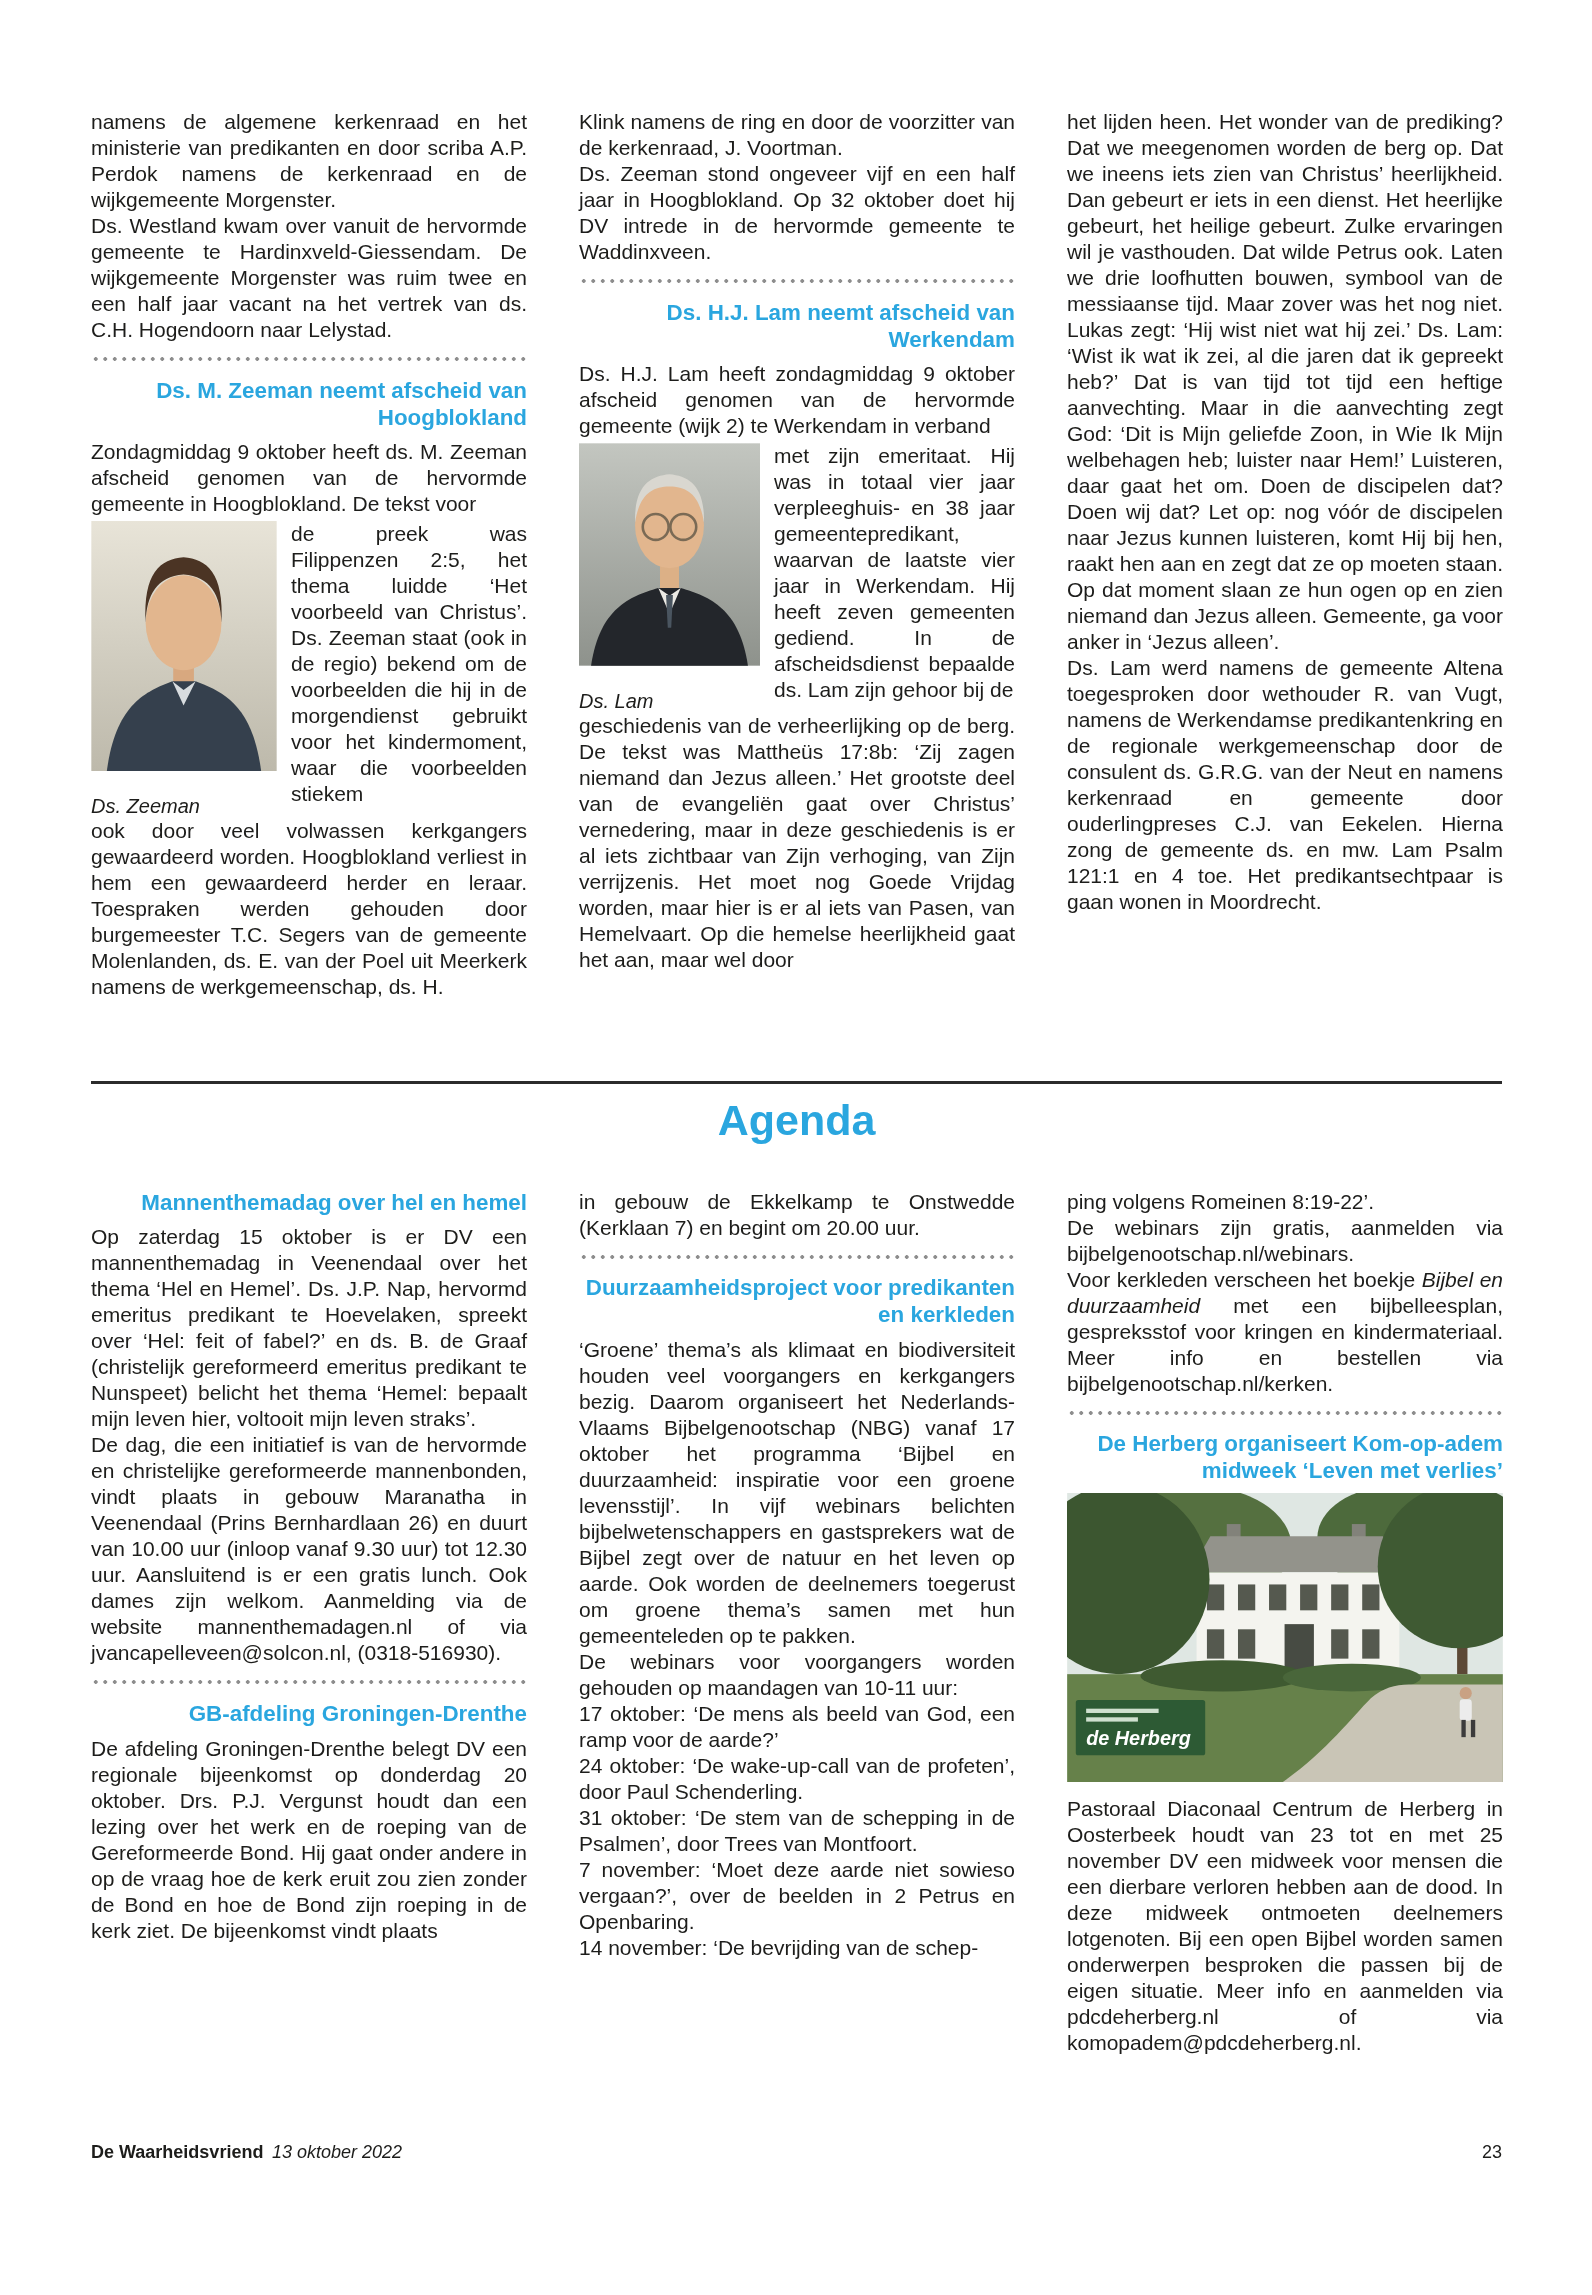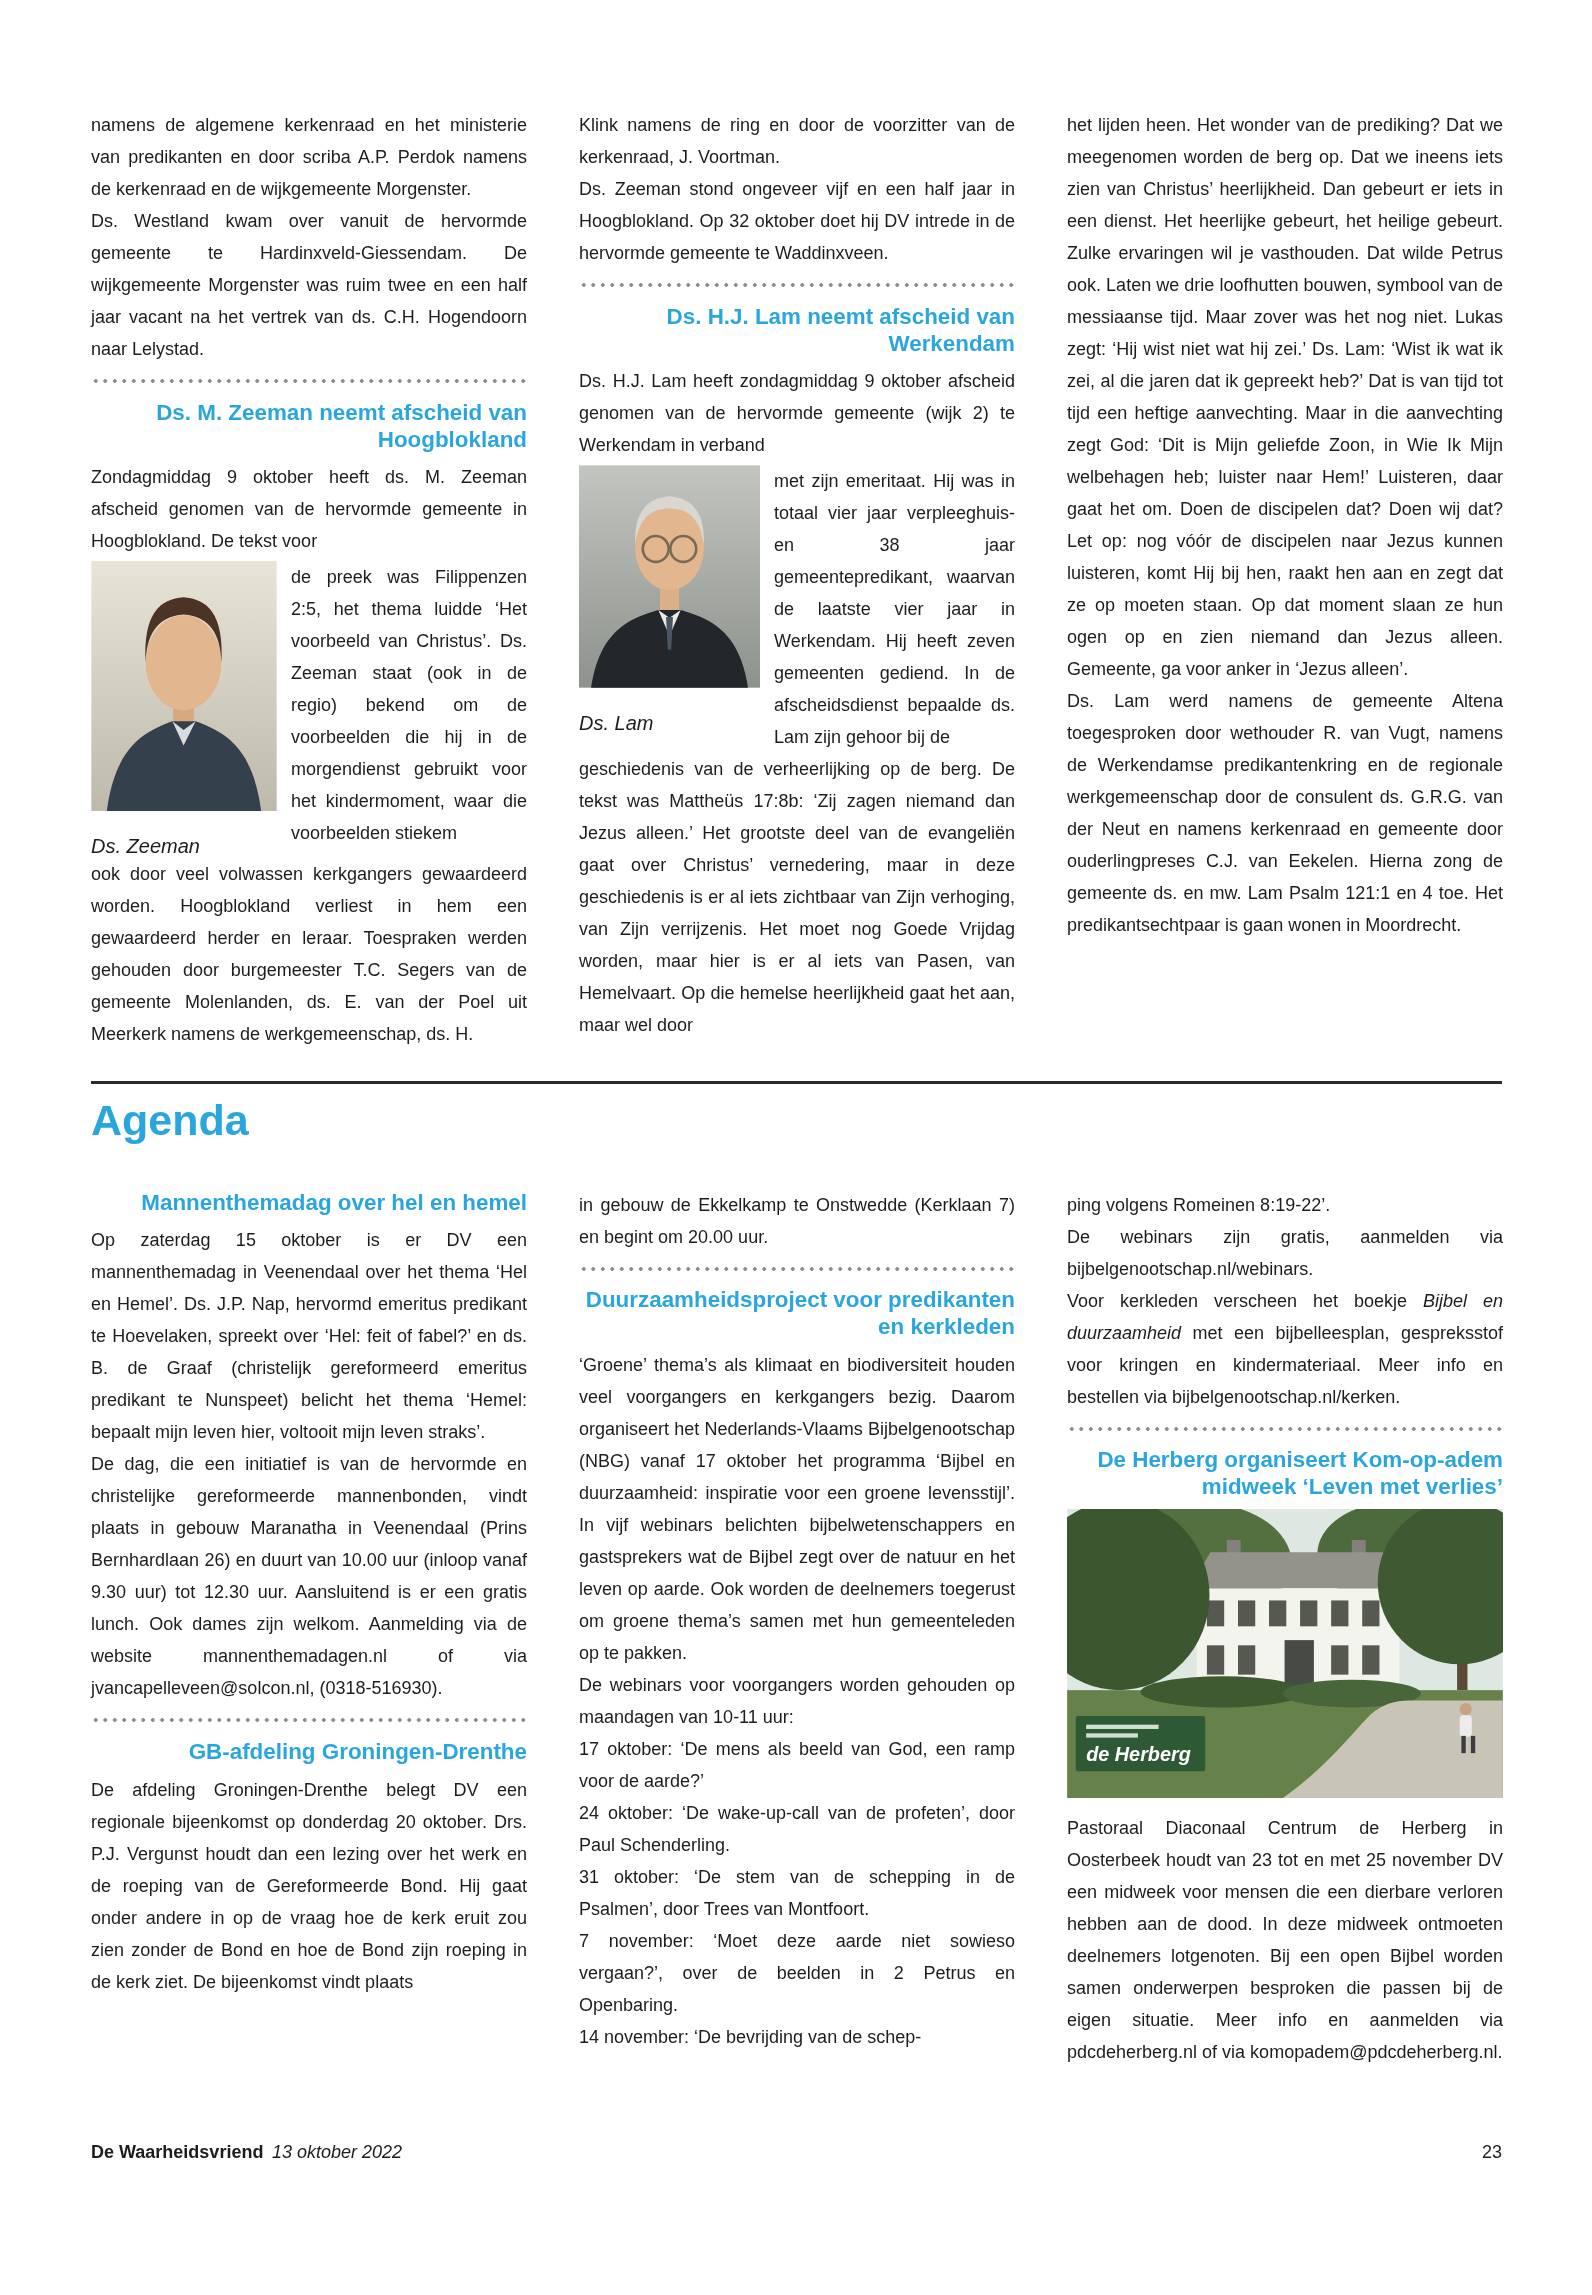--- a/index.html
+++ b/index.html
@@ -5,21 +5,21 @@
   * { box-sizing: border-box; }
   html, body { margin: 0; padding: 0; }
   body {
     width: 1592px; height: 2295px; position: relative;
     background: #ffffff; color: #1d1d1b;
     font-family: "Liberation Sans", sans-serif;
   }
   .top-section { position: absolute; left: 91px; top: 109px; width: 1411px; display: flex; gap: 52px; }
   .col { width: 436px; flex: 0 0 436px; }
   .body-text {
-    font-size: 18px; line-height: 32px; margin: 0;
+    font-size: 21px; line-height: 26px; margin: 0;
     text-align: justify; white-space: pre-line;
     hyphens: auto; -webkit-hyphens: auto; overflow-wrap: break-word;
   }
   .sub-heading {
     color: var(--accent, #2aa6df);
     font-size: 22.4px; line-height: 27px; font-weight: bold;
     margin: 0 0 8.6px 0;
     text-align: right;
   }
   .dotsep {
@@ -31,20 +31,21 @@
   .portrait { flex: 0 0 auto; margin: 0; display: flex; flex-direction: column; gap: 16px; }
   .portrait svg { display: block; }
   .portrait figcaption { font-size: 20px; font-style: italic; margin-top: 8.6px; color: #1d1d1b; }
   .beside { flex: 1 1 auto; }
   .agenda-section { position: absolute; left: 91px; top: 1081px; width: 1411px; }
   .agenda-rule { height: 2.6px; background: var(--rule, #2b2b2b); }
   .agenda-title {
     color: var(--accent, #2aa6df);
     font-size: 43px; line-height: 48px; font-weight: bold;
     margin: 12px 0 8px 0;
+    text-align: center;
   }
   .agenda-cols { display: flex; gap: 52px; margin-top: 45px; }
   .herberg-figure { margin: 7px 0 14px 0; width: 436px; text-align: right; }
   .herberg-figure svg { display: block; }
   .italic { font-style: italic; }
   .footer { position: absolute; left: 91px; top: 2142px; width: 1411px; font-size: 18px; }
   .footer-center { text-align: left; }
   .footer-mag { font-weight: bold; }
   .footer-date { font-style: italic; margin-left: 8.6px; }
   .page-number { position: absolute; right: 0; top: 0; }

